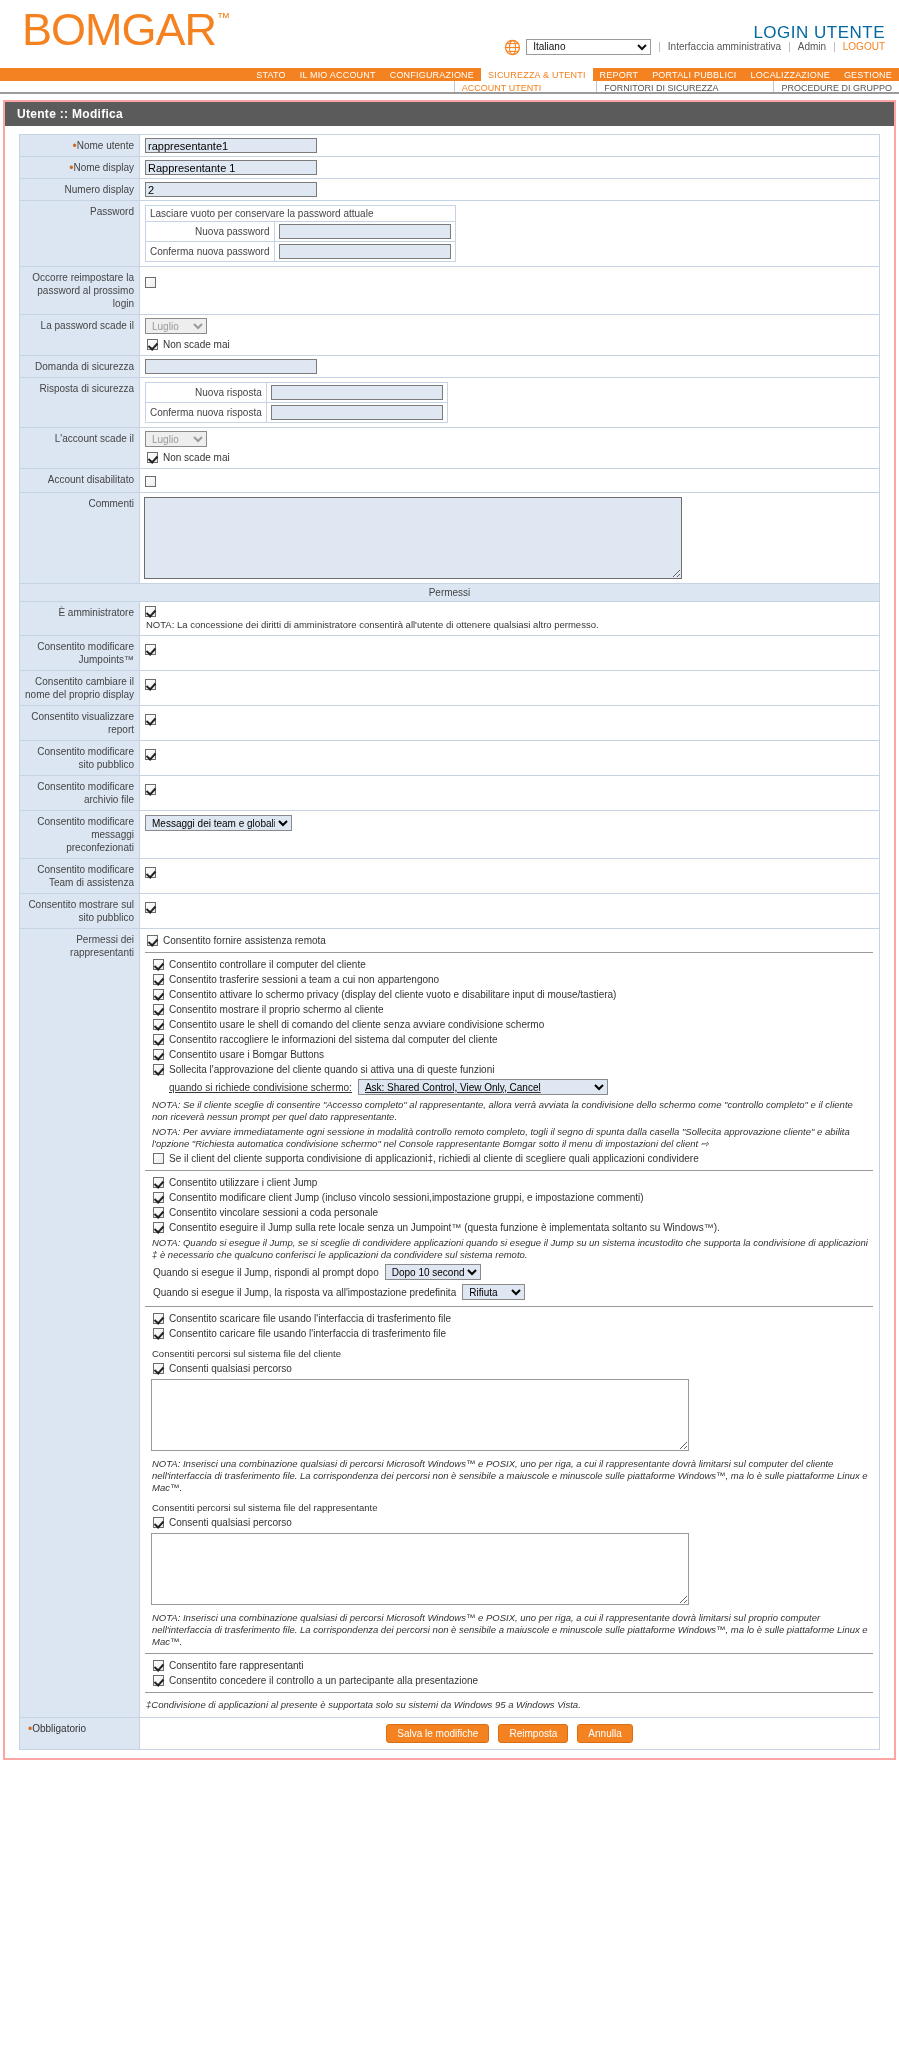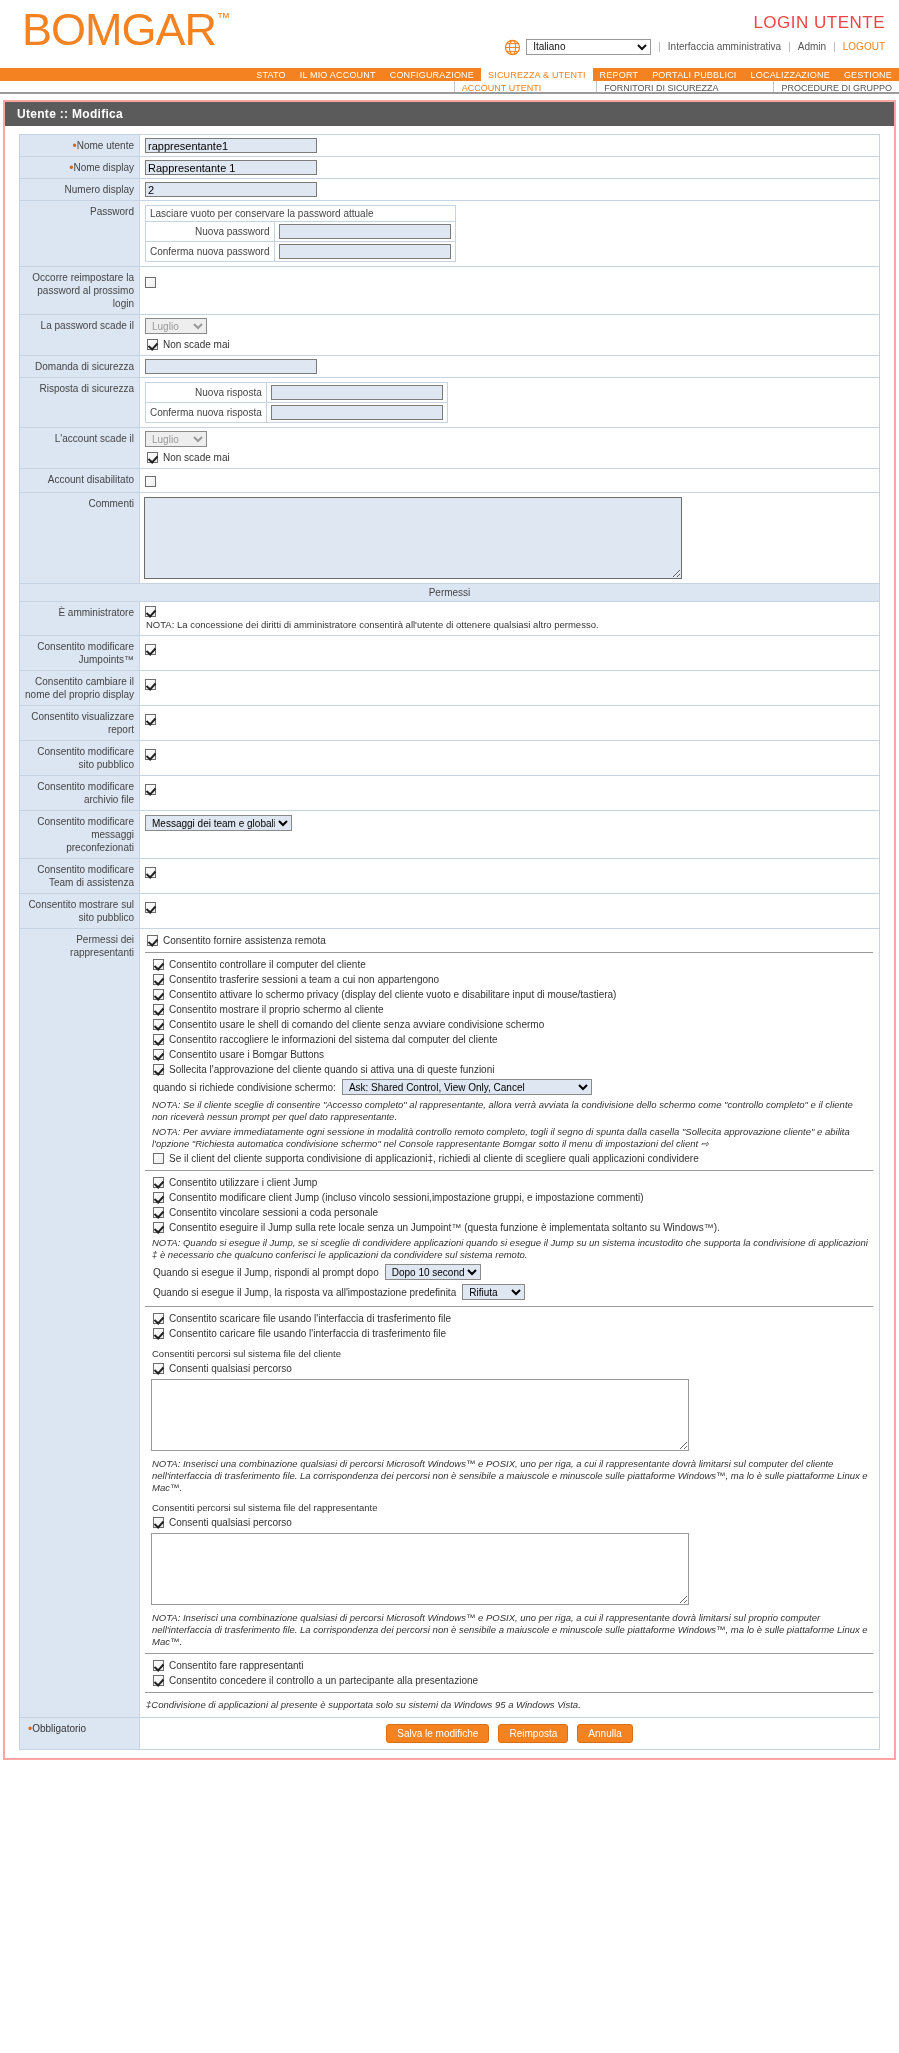--- a/index.html
+++ b/index.html
@@ -24,22 +24,22 @@
   .logo {
     position:absolute; left:22px; top:4px;
     font-family:"Liberation Sans", sans-serif;
     font-size:45px;
     letter-spacing: -1px;
     font-weight:400;
     color:#F58220;
   }
   .logo .tm { font-size:13px; vertical-align:top; position:relative; top:6px; left:1px;}
   .login-utente {
-    position:absolute; right:14px; top:13px;
-    font-size:17px; color:#ef4444; letter-spacing:0.5px;
+    position:absolute; right:14px; top:23px;
+    font-size:17px; color:#0369a1; letter-spacing:0.5px;
   }
   .hdr-controls {
     position:absolute; right:14px; top:38px;
     display:flex; align-items:center; gap:5px;
     font-size:10px; color:#555;
   }
   .globe-icon { width:17px; height:17px; display:inline-block; position:relative; top:1px;}
   .lang-select {
     width:125px; height:16px; font-size:10px;
     font-family:"Liberation Sans", sans-serif;
@@ -508,21 +508,21 @@
               </div>
               <div class="cbline">
                 <span class="cb on"></span>
                 <span class="lab">Consentito usare i Bomgar Buttons</span>
               </div>
               <div class="cbline">
                 <span class="cb on"></span>
                 <span class="lab">Sollecita l'approvazione del cliente quando si attiva una di queste funzioni</span>
               </div>
 
-              <div class="inline-row" style="">
+              <div class="inline-row" style="margin-left:16px;text-decoration:underline;">
                 <span>quando si richiede condivisione schermo:</span>
                 <select class="sel dark" style="width:250px;">
                   <option>Ask: Shared Control, View Only, Cancel</option>
                 </select>
               </div>
 
               <div class="note ital">NOTA: Se il cliente sceglie di consentire "Accesso completo" al rappresentante, allora verrà avviata la condivisione dello schermo come "controllo completo" e il cliente non riceverà nessun prompt per quel dato rappresentante.</div>
               <div class="note ital">NOTA: Per avviare immediatamente ogni sessione in modalità controllo remoto completo, togli il segno di spunta dalla casella "Sollecita approvazione cliente" e abilita l'opzione "Richiesta automatica condivisione schermo" nel Console rappresentante Bomgar sotto il menu di impostazioni del client ⇨</div>
 
               <div class="cbline">

